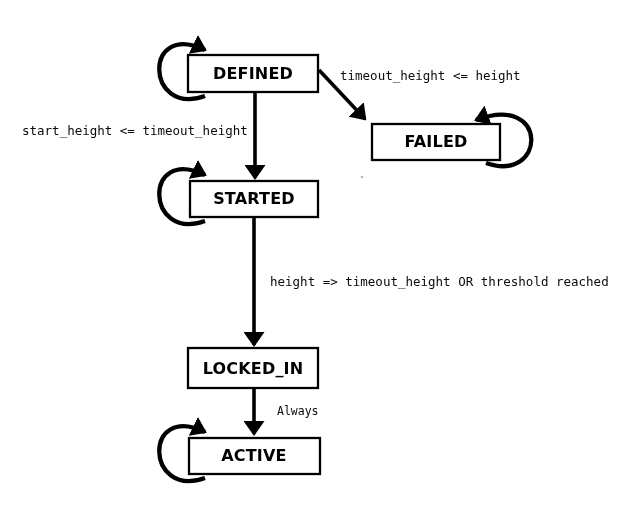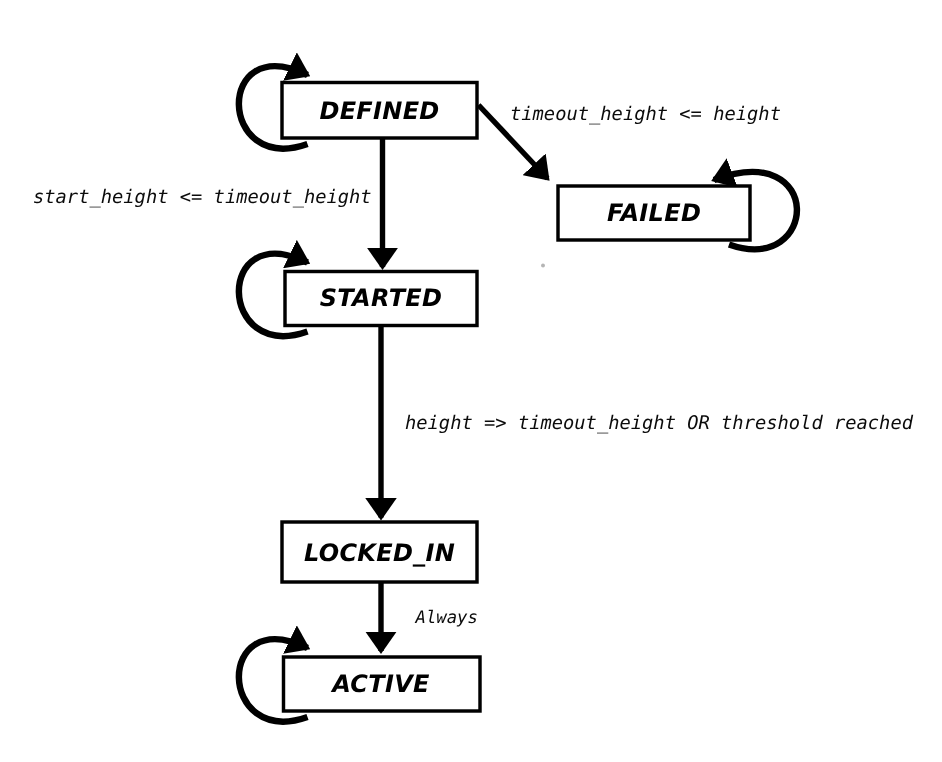--- a/index.html
+++ b/index.html
@@ -6,21 +6,20 @@
     margin: 0;
     padding: 0;
     background: #ffffff;
   }
   .stage {
     position: relative;
     width: 628px;
     height: 508px;
     background: #ffffff;
     overflow: hidden;
-    font-style: italic;
   }
   svg { display: block; }
   .state-rect {
     fill: #ffffff;
     stroke: #000000;
     stroke-width: 2.3;
   }
   .state-label {
     font-family: "DejaVu Sans", "Liberation Sans", sans-serif;
     font-weight: bold;

